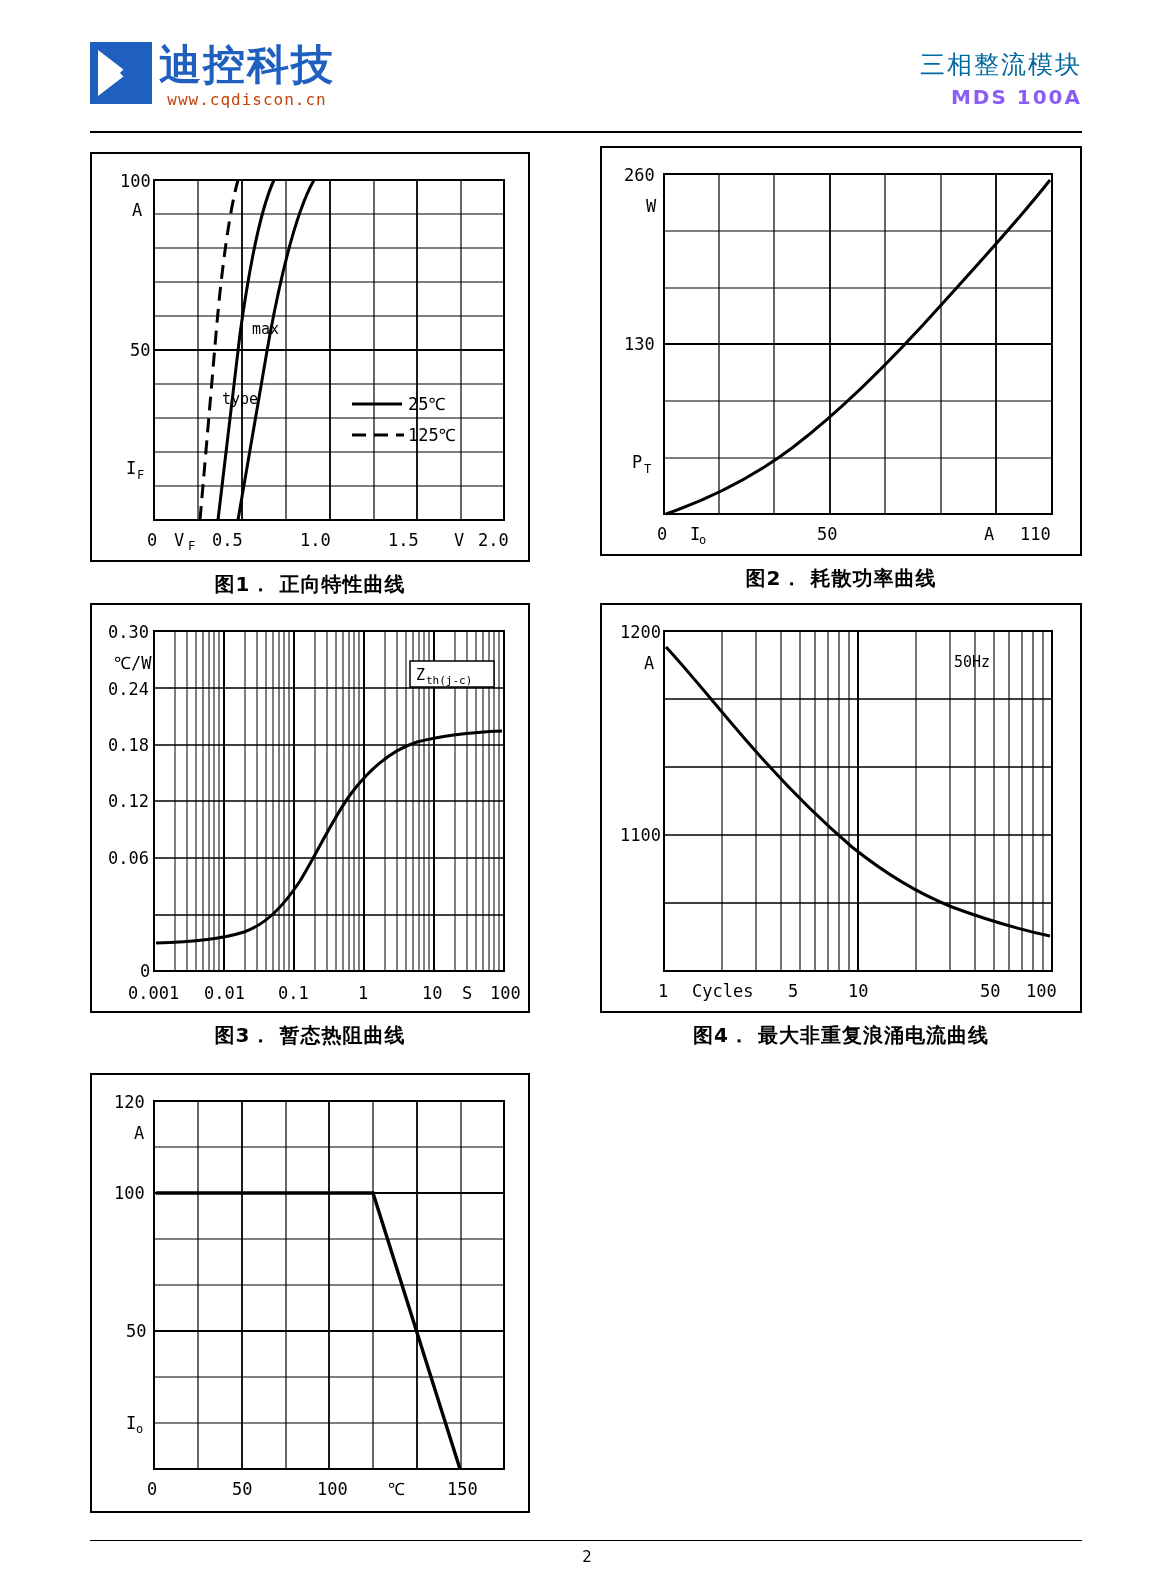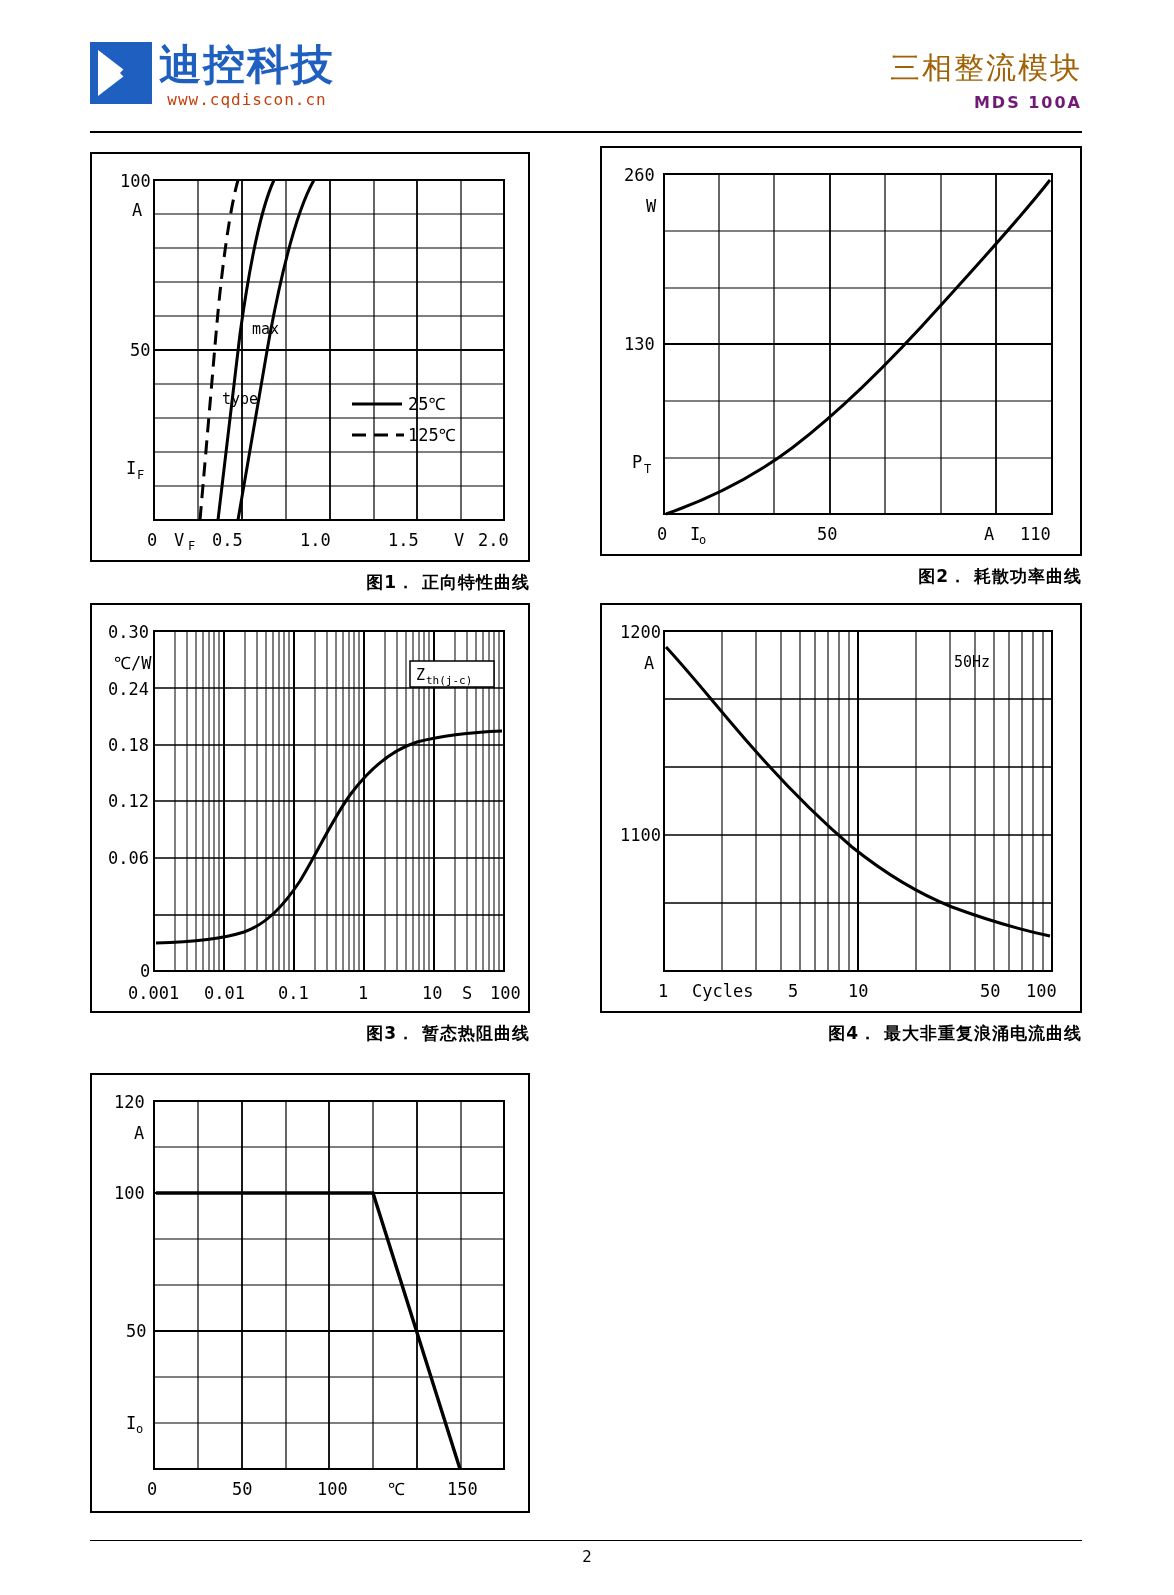--- a/index.html
+++ b/index.html
@@ -46,38 +46,38 @@
   }
   .logo-url{
     font-family:"DejaVu Sans Mono",monospace;
     font-size:16px;color:#c2410c;letter-spacing:1px;margin-top:2px;
   }
   .head-right{
     position:absolute;right:92px;top:48px;text-align:right;
   }
   .head-right .line1{
     font-family:Liberation Sans, sans-serif;
-    font-size:30px;letter-spacing:2px;color:#a16207;
+    font-size:25px;letter-spacing:2px;color:#0369a1;
   }
   .head-right .line2{
     font-family:"DejaVu Sans",sans-serif;
-    font-size:16px;font-weight:bold;letter-spacing:2px;color:#701a75;margin-top:4px;text-align:right;
+    font-size:20px;font-weight:bold;letter-spacing:2px;color:#8b5cf6;margin-top:4px;text-align:right;
   }
   .head-rule{
     position:absolute;left:90px;top:131px;width:992px;height:0;
     border-top:2px solid #000;
   }
   
   .fig{position:absolute;}
   .plotbox{
     border:2px solid #000;background:#fff;box-sizing:border-box;
   }
   .caption{
-    text-align:right;font-family:"DejaVu Sans",sans-serif;
-    font-size:17px;font-weight:bold;margin-top:9px;letter-spacing:1px;
+    text-align:center;font-family:"DejaVu Sans",sans-serif;
+    font-size:20px;font-weight:bold;margin-top:9px;letter-spacing:1px;
   }
   svg{display:block;}
   .footer-rule{
     position:absolute;left:90px;top:1540px;width:992px;height:0;
     border-top:1.5px solid #000;
   }
   .pageno{
     position:absolute;left:0;top:1548px;width:1174px;text-align:center;
     font-family:"DejaVu Sans",sans-serif;font-size:15px;
   }

